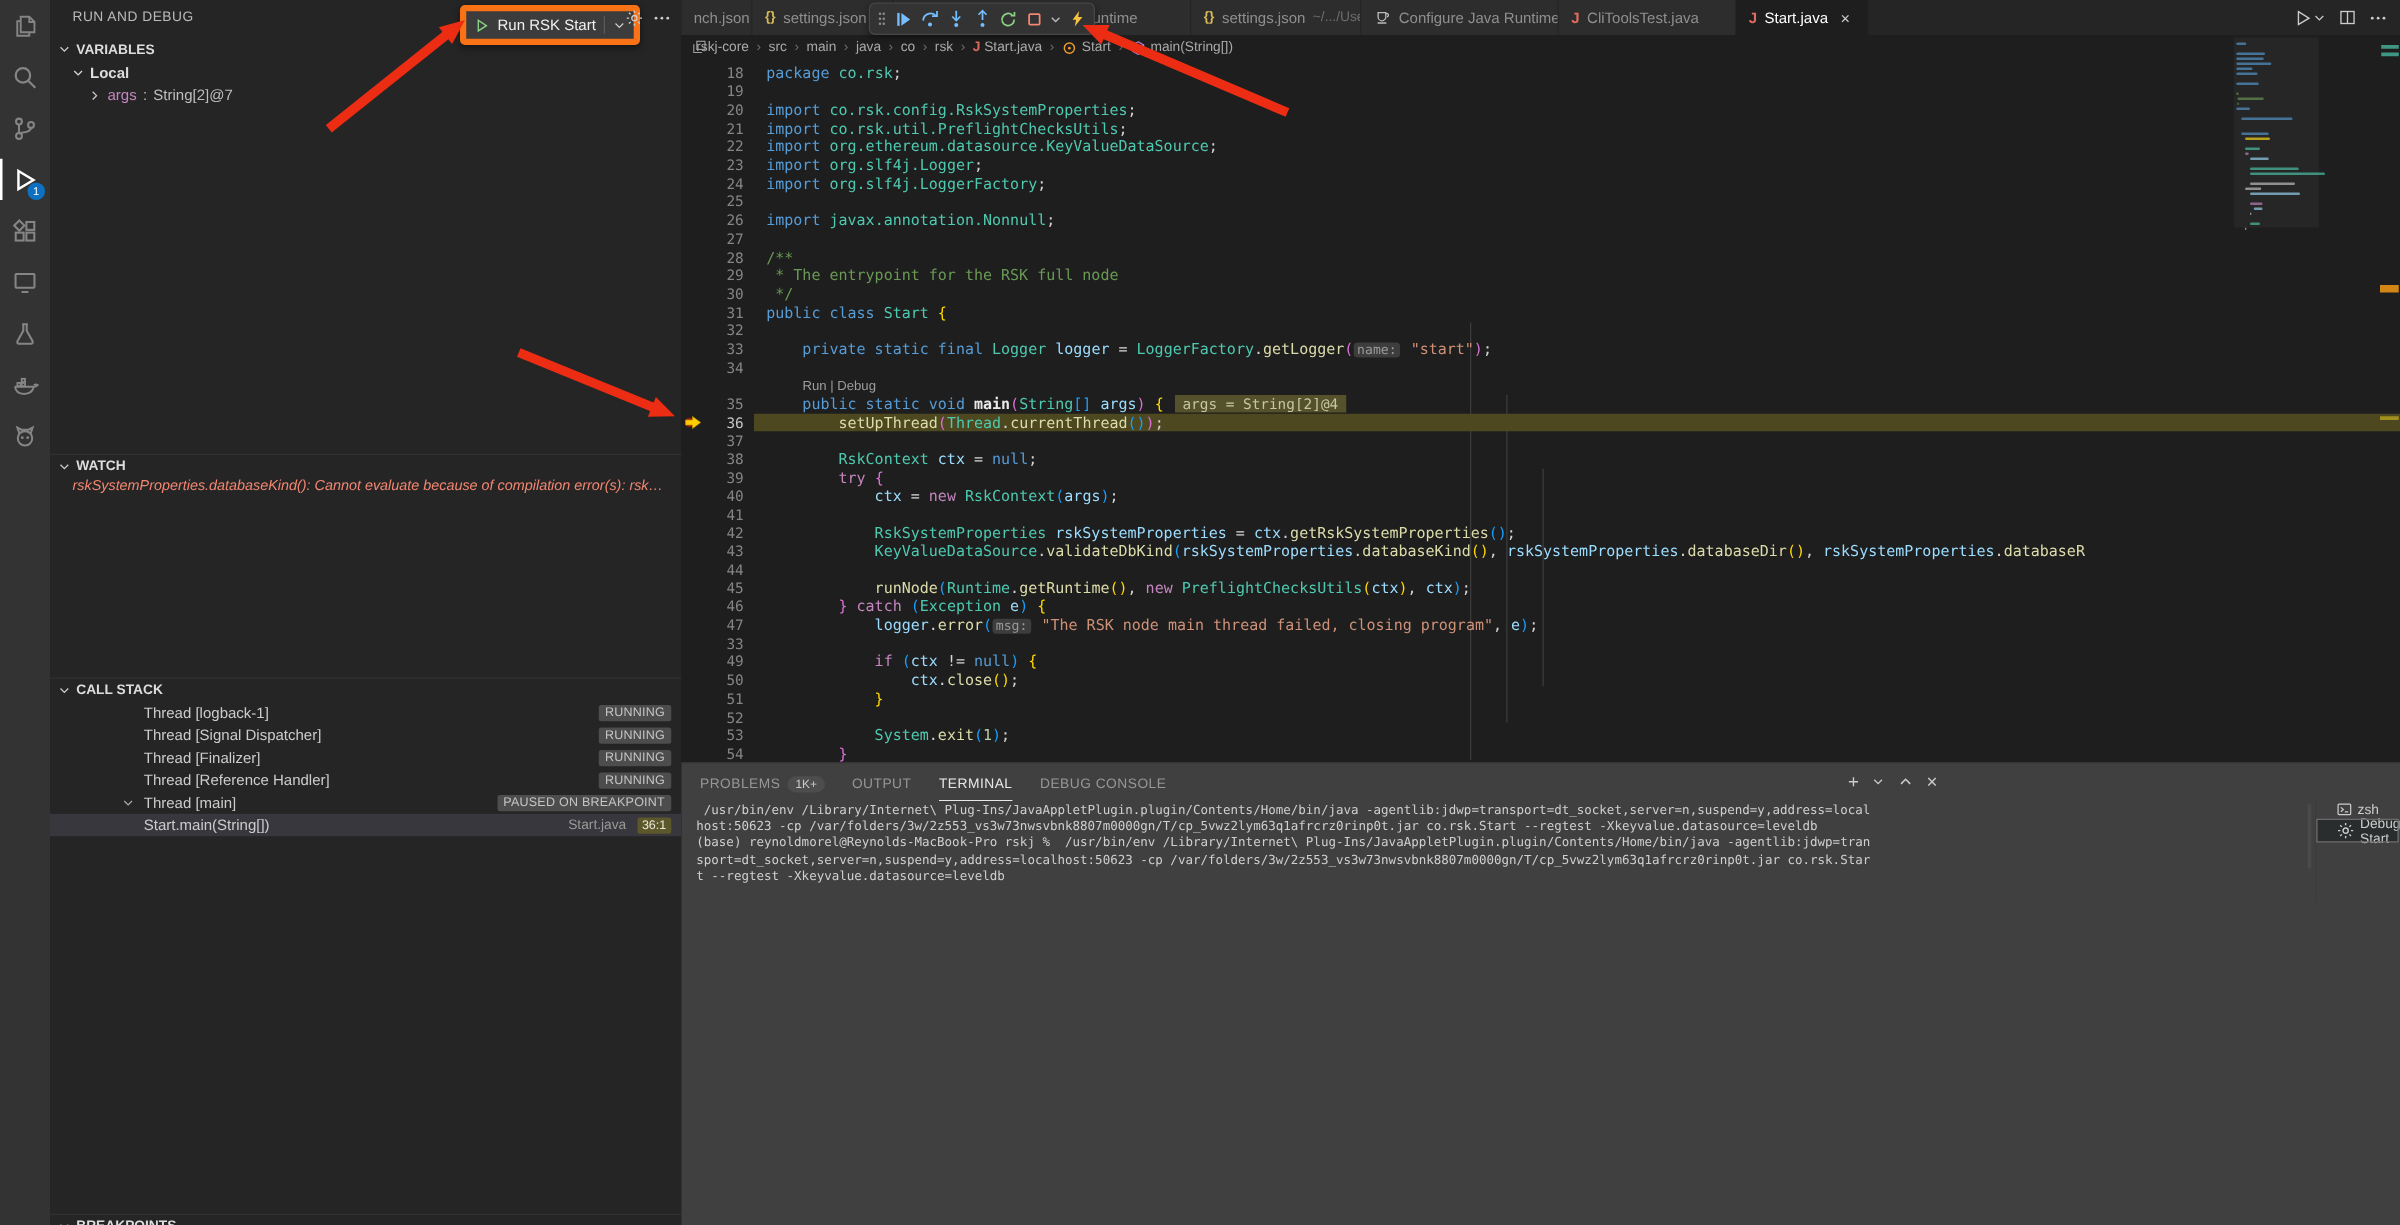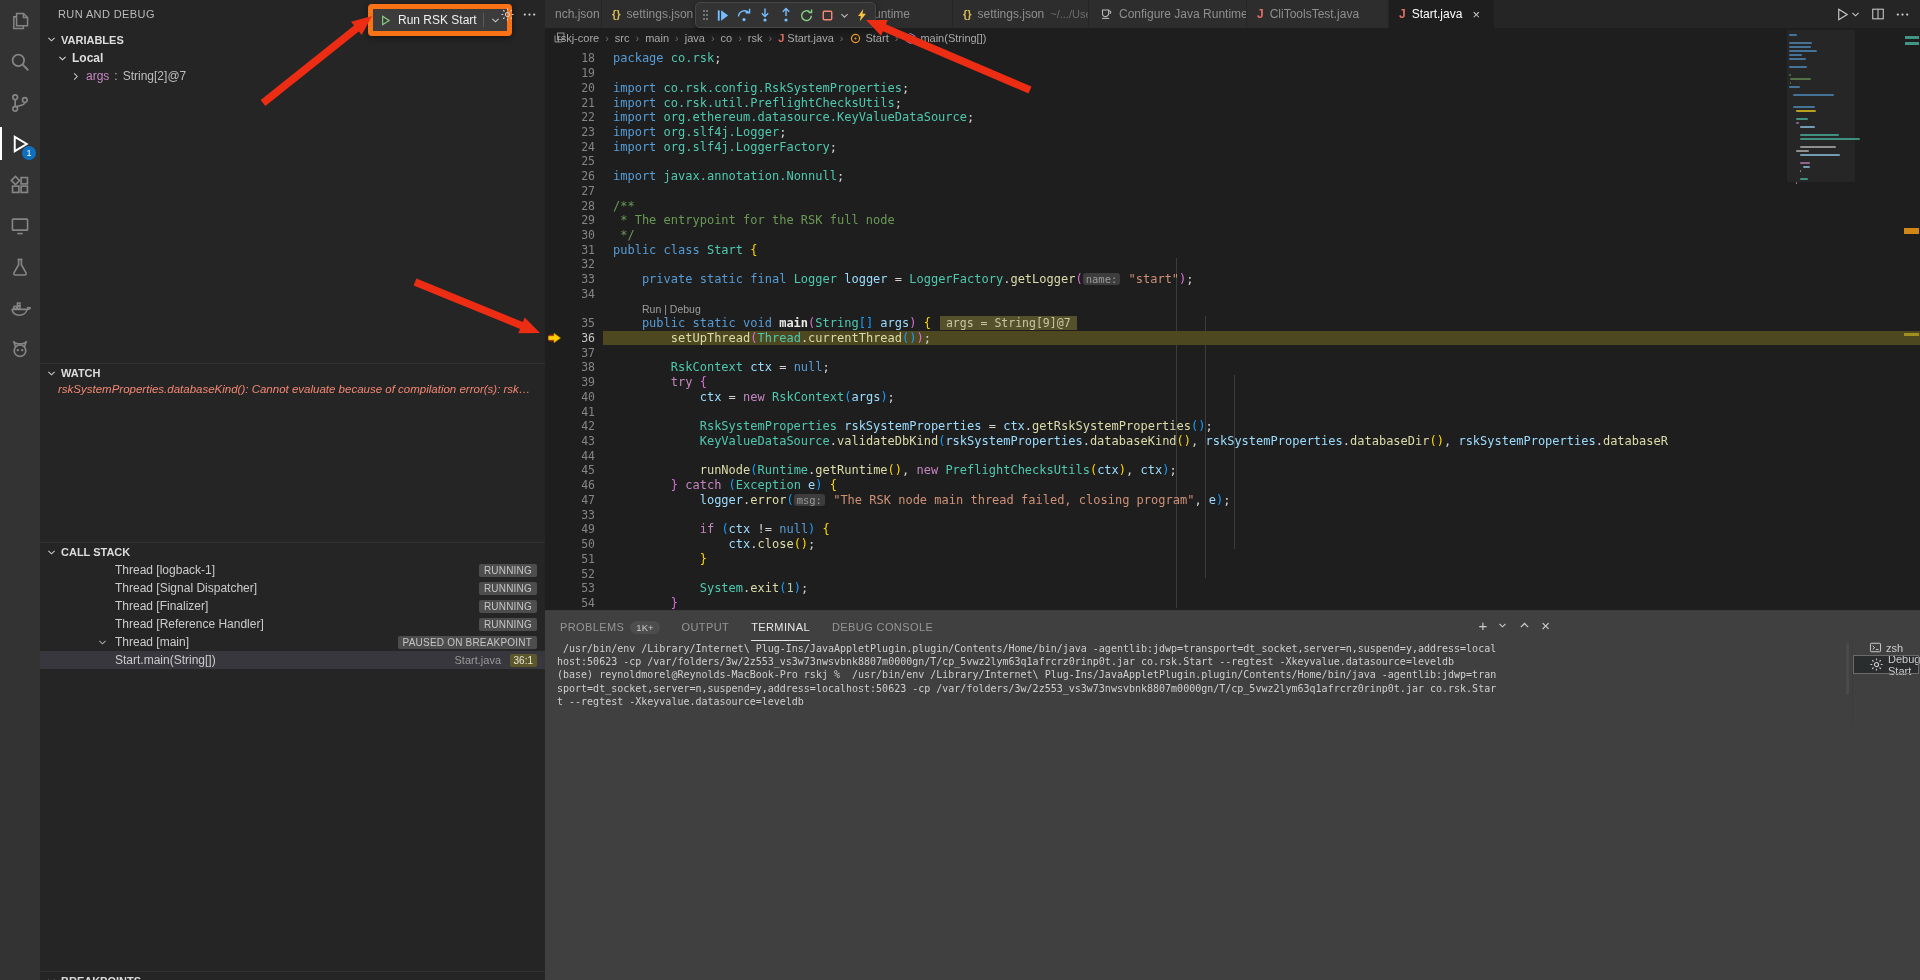--- a/index.html
+++ b/index.html
@@ -542,21 +542,21 @@
       <div class="crow"><span class="ln">26</span><span class="ctext"><span class="k">import</span><span class="ty"> javax.annotation.Nonnull</span><span class="p">;</span></span></div>
       <div class="crow"><span class="ln">27</span><span class="ctext"></span></div>
       <div class="crow"><span class="ln">28</span><span class="ctext"><span class="c">/**</span></span></div>
       <div class="crow"><span class="ln">29</span><span class="ctext"><span class="c"> * The entrypoint for the RSK full node</span></span></div>
       <div class="crow"><span class="ln">30</span><span class="ctext"><span class="c"> */</span></span></div>
       <div class="crow"><span class="ln">31</span><span class="ctext"><span class="k">public class </span><span class="ty">Start</span><span class="b1"> {</span></span></div>
       <div class="crow"><span class="ln">32</span><span class="ctext"></span></div>
       <div class="crow"><span class="ln">33</span><span class="ctext"><span class="k">    private static final </span><span class="ty">Logger</span><span class="v"> logger</span><span class="p"> = </span><span class="ty">LoggerFactory</span><span class="p">.</span><span class="fn">getLogger</span><span class="b2">(</span><span class="ih">name:</span><span class="s"> "start"</span><span class="b2">)</span><span class="p">;</span></span></div>
       <div class="crow"><span class="ln">34</span><span class="ctext"></span></div>
       <div class="crow"><span class="ln"></span><span class="lens"><span>Run</span> | <span>Debug</span></span></div>
-      <div class="crow"><span class="ln">35</span><span class="ctext"><span class="k">    public static void </span><span class="fnb">main</span><span class="b2">(</span><span class="ty">String</span><span class="b3">[]</span><span class="v"> args</span><span class="b2">)</span><span class="b1"> {</span></span><span class="chip">args = String[9]@7</span></div>
+      <div class="crow"><span class="ln">35</span><span class="ctext"><span class="k">    public static void </span><span class="fnb">main</span><span class="b2">(</span><span class="ty">String</span><span class="b3">[]</span><span class="v"> args</span><span class="b2">)</span><span class="b1"> {</span></span><span class="chip">args = String[2]@4</span></div>
       <div class="crow hl"><span class="glyph ic"><svg width="15" height="12" viewBox="0 0 15 12">
             <circle cx="4.5" cy="6" r="3.8" fill="#a31515" opacity="0.9"></circle>
             <path d="M1.5 4h5.5V1.2L13.5 6 7 10.8V8H1.5z" fill="#ffcc00" stroke="#b89500" stroke-width="0.6"></path>
           </svg></span><span class="ln">36</span><span class="ctext"><span class="fn">        setUpThread</span><span class="b2">(</span><span class="ty">Thread</span><span class="p">.</span><span class="fn">currentThread</span><span class="b3">()</span><span class="b2">)</span><span class="p">;</span></span></div>
       <div class="crow"><span class="ln">37</span><span class="ctext"></span></div>
       <div class="crow"><span class="ln">38</span><span class="ctext"><span class="ty">        RskContext</span><span class="v"> ctx</span><span class="p"> = </span><span class="k">null</span><span class="p">;</span></span></div>
       <div class="crow"><span class="ln">39</span><span class="ctext"><span class="kp">        try</span><span class="b2"> {</span></span></div>
       <div class="crow"><span class="ln">40</span><span class="ctext"><span class="v">            ctx</span><span class="p"> = </span><span class="kp">new</span><span class="ty"> RskContext</span><span class="b3">(</span><span class="v">args</span><span class="b3">)</span><span class="p">;</span></span></div>
       <div class="crow"><span class="ln">41</span><span class="ctext"></span></div>
       <div class="crow"><span class="ln">42</span><span class="ctext"><span class="ty">            RskSystemProperties</span><span class="v"> rskSystemProperties</span><span class="p"> = </span><span class="v">ctx</span><span class="p">.</span><span class="fn">getRskSystemProperties</span><span class="b3">()</span><span class="p">;</span></span></div>

